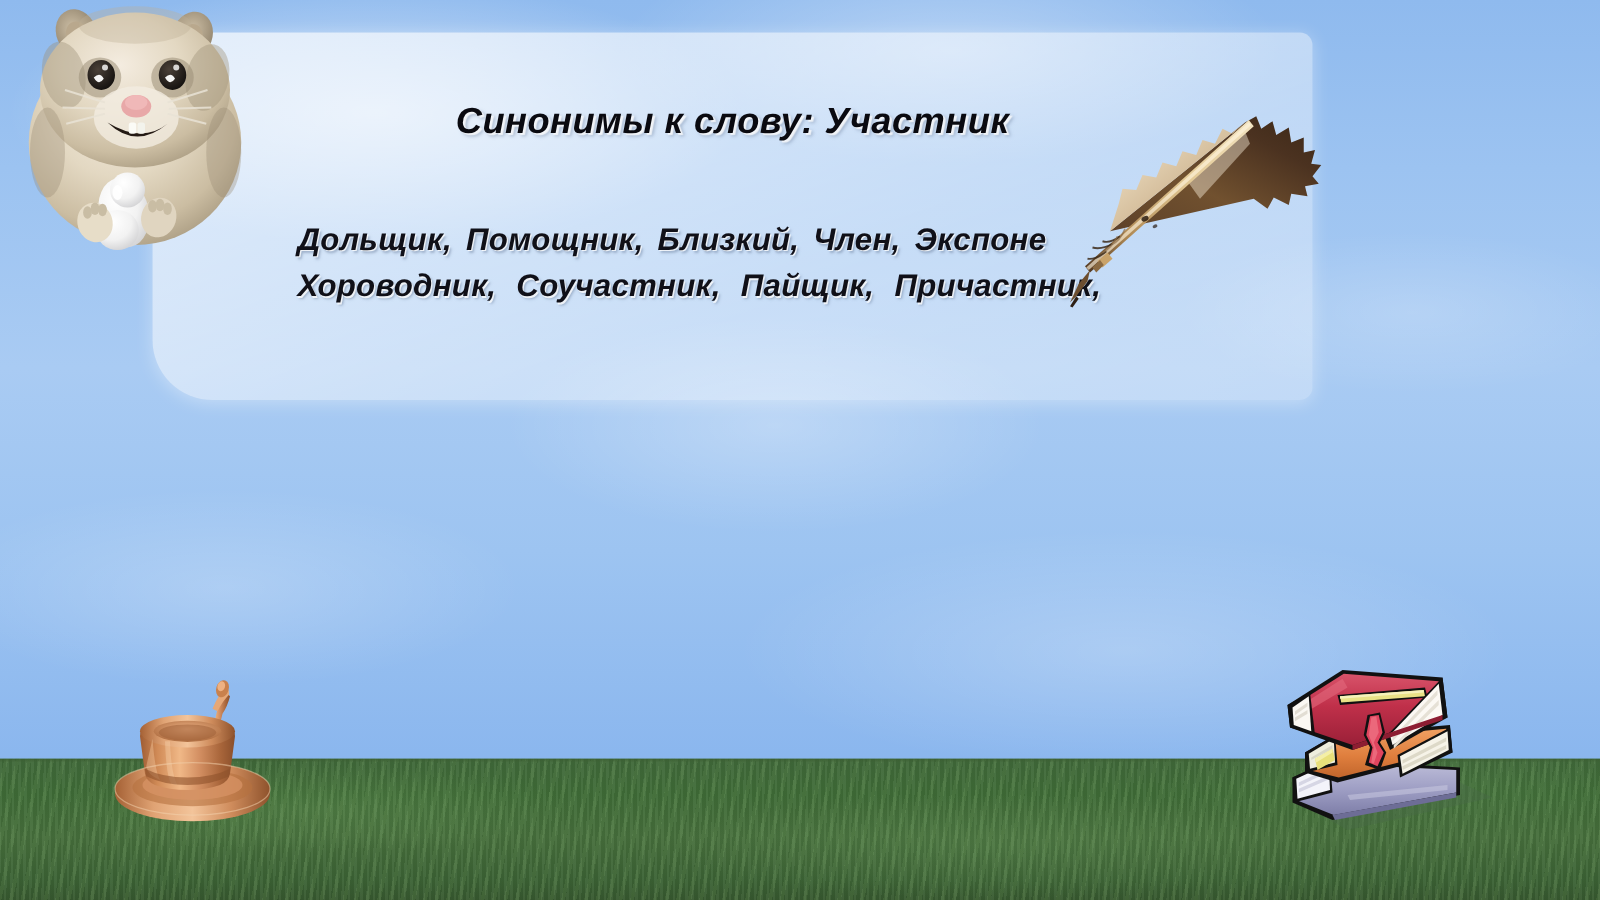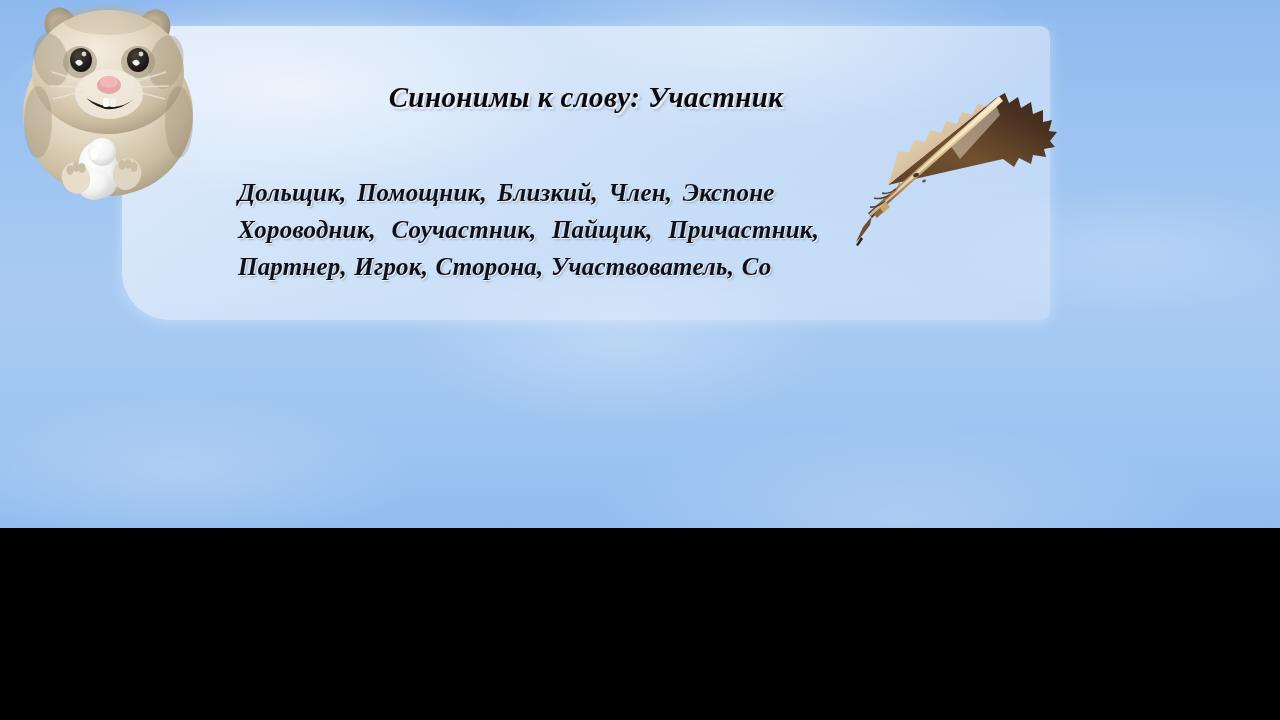--- a/index.html
+++ b/index.html
@@ -4,23 +4,23 @@
 <title>Синонимы к слову: Участник</title>
 <style>
   html, body {
     margin: 0;
     padding: 0;
     background: #000;
   }
   #stage {
     position: relative;
     width: 1280px;
-    height: 528px;
+    height: 720px;
     overflow: hidden;
-    font-family: Liberation Serif, serif;
+    font-family: Liberation Sans, sans-serif;
     background: #f0abfc;
   }
 
   
   .sky {
     position: absolute;
     left: 0; top: 0;
     width: 1280px; height: 612px;
     background:
       radial-gradient(ellipse 420px 150px at 300px 90px, rgba(255,255,255,0.50), rgba(255,255,255,0) 70%),
@@ -136,21 +136,20 @@
 
   <div class="grass"></div>
 
   <div class="panel">
 
     <div class="panel-title">Синонимы к слову: Участник</div>
 
     <div class="syn-block">
       <div class="syn-line l1">Дольщик,  Помощник,  Близкий,  Член,  Экспоне</div>
       <div class="syn-line l2">Хороводник,  Соучастник,  Пайщик,  Причастник,</div>
-      <div class="syn-line l3">Партнер, Игрок, Сторона, Участвователь, Со</div>
     </div>
   </div>
 
   <div class="hamster">
     <svg width="192" height="202" viewBox="0 0 192 202">
       <defs>
         <radialGradient id="furG" cx="42%" cy="34%" r="72%">
           <stop offset="0%" stop-color="#f4ece0"></stop>
           <stop offset="45%" stop-color="#e3d8c2"></stop>
           <stop offset="78%" stop-color="#cbbda2"></stop>

